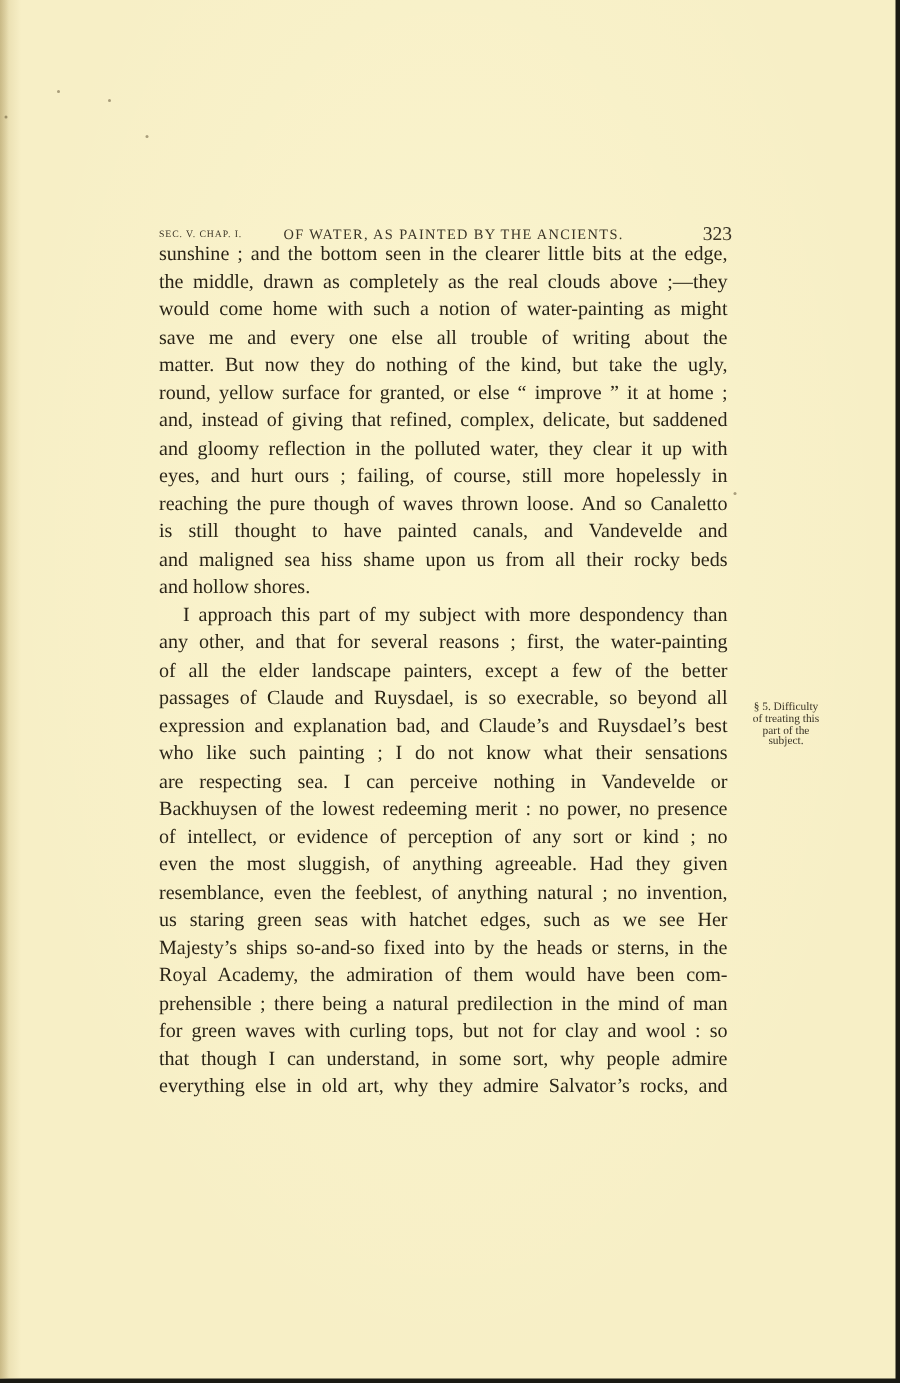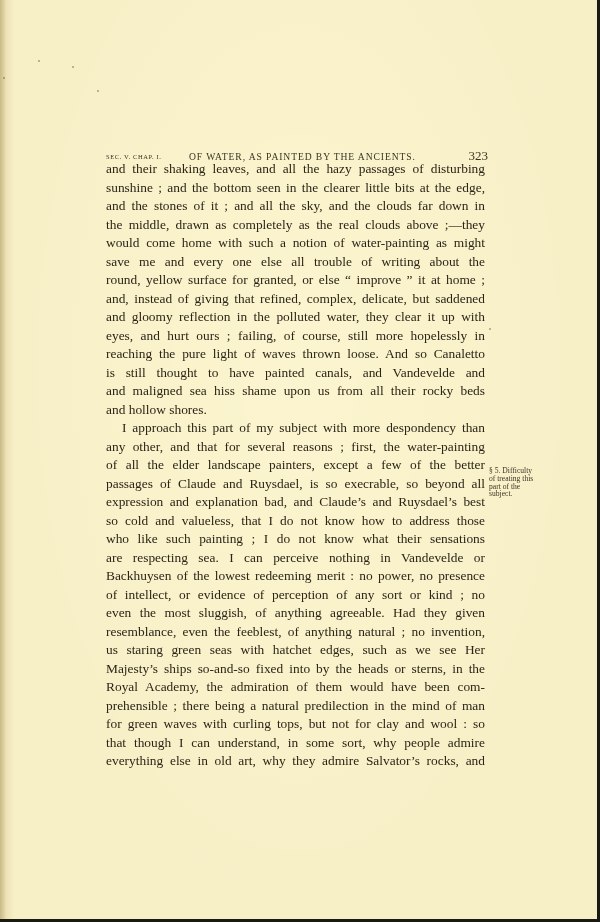--- a/index.html
+++ b/index.html
@@ -90,20 +90,21 @@
     top: 467px;
     width: 70px;
     font-family: "Liberation Serif", serif;
     font-size: 7.6px;
     line-height: 7.8px;
     color: #3a3426;
   }
   .sidenote span {
     display: block;
     white-space: nowrap;
+    text-align: center;
   }
   .speck {
     position: absolute;
     width: 2px;
     height: 2px;
     border-radius: 50%;
     background: rgba(90,75,45,0.5);
   }
 </style>
 </head>
@@ -113,42 +114,40 @@
   <div class="spine-shadow"></div>
 
   <div class="running-head">
     <span class="rh-section">SEC. V. CHAP. I.</span>
     <span class="rh-title">OF WATER, AS PAINTED BY THE ANCIENTS.</span>
     <span class="rh-page">323</span>
   </div>
 
   <div class="body-text">
     <div>
-      <span class="line">and their shaking leaves, and all the hazy passages of disturbing</span>
       <span class="line">sunshine ; and the bottom seen in the clearer little bits at the edge,</span>
-      <span class="line">and the stones of it ; and all the sky, and the clouds far down in</span>
       <span class="line">the middle, drawn as completely as the real clouds above ;—they</span>
       <span class="line">would come home with such a notion of water-painting as might</span>
       <span class="line">save me and every one else all trouble of writing about the</span>
+      <span class="line">matter.  But now they do nothing of the kind, but take the ugly,</span>
       <span class="line">round, yellow surface for granted, or else “ improve ” it at home ;</span>
       <span class="line">and, instead of giving that refined, complex, delicate, but saddened</span>
       <span class="line">and gloomy reflection in the polluted water, they clear it up with</span>
       <span class="line">eyes, and hurt ours ; failing, of course, still more hopelessly in</span>
-      <span class="line">reaching the pure light of waves thrown loose.  And so Canaletto</span>
+      <span class="line">reaching the pure though of waves thrown loose.  And so Canaletto</span>
       <span class="line">is still thought to have painted canals, and Vandevelde and</span>
       <span class="line">and maligned sea hiss shame upon us from all their rocky beds</span>
       <span class="line last">and hollow shores.</span>
     </div>
     <div>
       <span class="line indent">I approach this part of my subject with more despondency than</span>
       <span class="line">any other, and that for several reasons ; first, the water-painting</span>
       <span class="line">of all the elder landscape painters, except a few of the better</span>
       <span class="line">passages of Claude and Ruysdael, is so execrable, so beyond all</span>
       <span class="line">expression and explanation bad, and Claude’s and Ruysdael’s best</span>
-      <span class="line">so cold and valueless, that I do not know how to address those</span>
       <span class="line">who like such painting ; I do not know what their sensations</span>
       <span class="line">are respecting sea.  I can perceive nothing in Vandevelde or</span>
       <span class="line">Backhuysen of the lowest redeeming merit : no power, no presence</span>
       <span class="line">of intellect, or evidence of perception of any sort or kind ; no</span>
       <span class="line">even the most sluggish, of anything agreeable.  Had they given</span>
       <span class="line">resemblance, even the feeblest, of anything natural ; no invention,</span>
       <span class="line">us staring green seas with hatchet edges, such as we see Her</span>
       <span class="line">Majesty’s ships so-and-so fixed into by the heads or sterns, in the</span>
       <span class="line">Royal Academy, the admiration of them would have been com-</span>
       <span class="line">prehensible ; there being a natural predilection in the mind of man</span>

